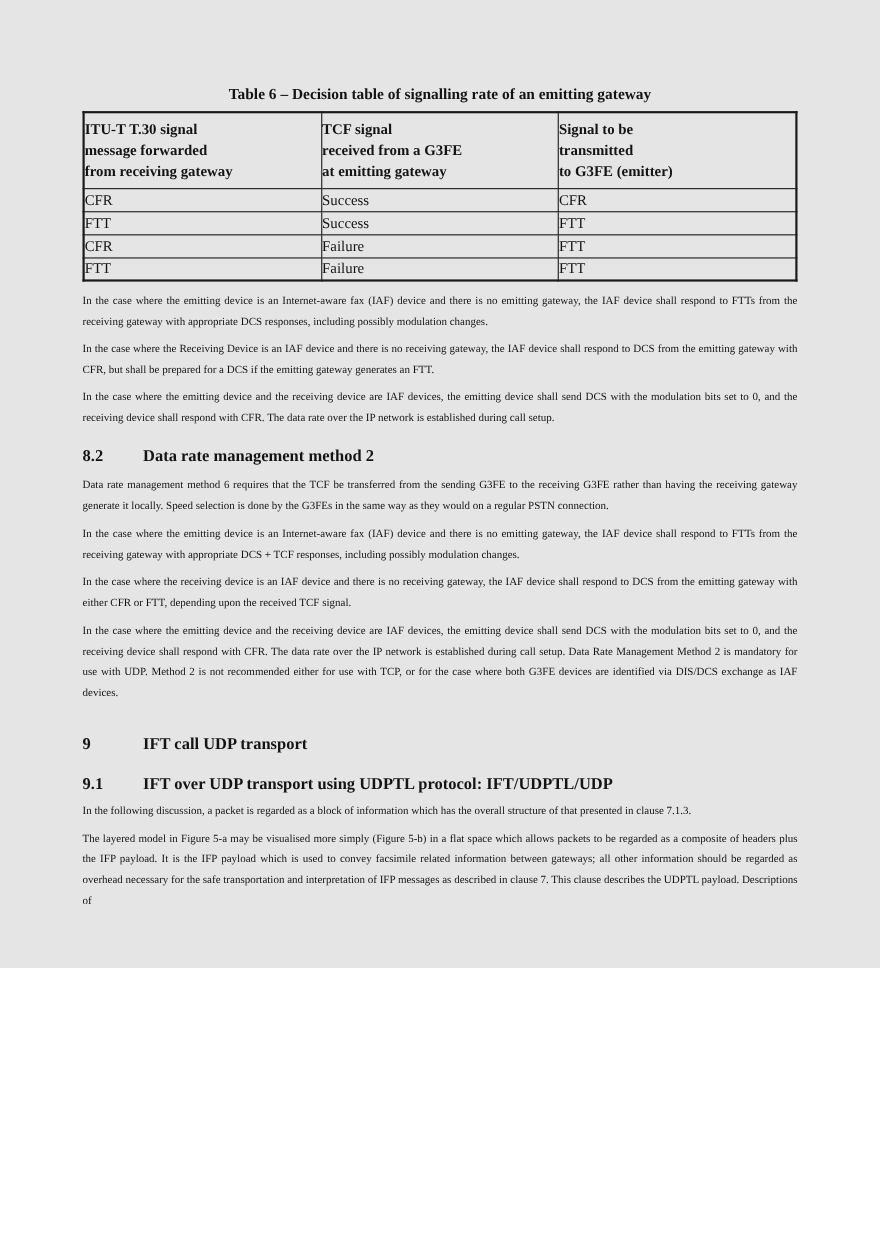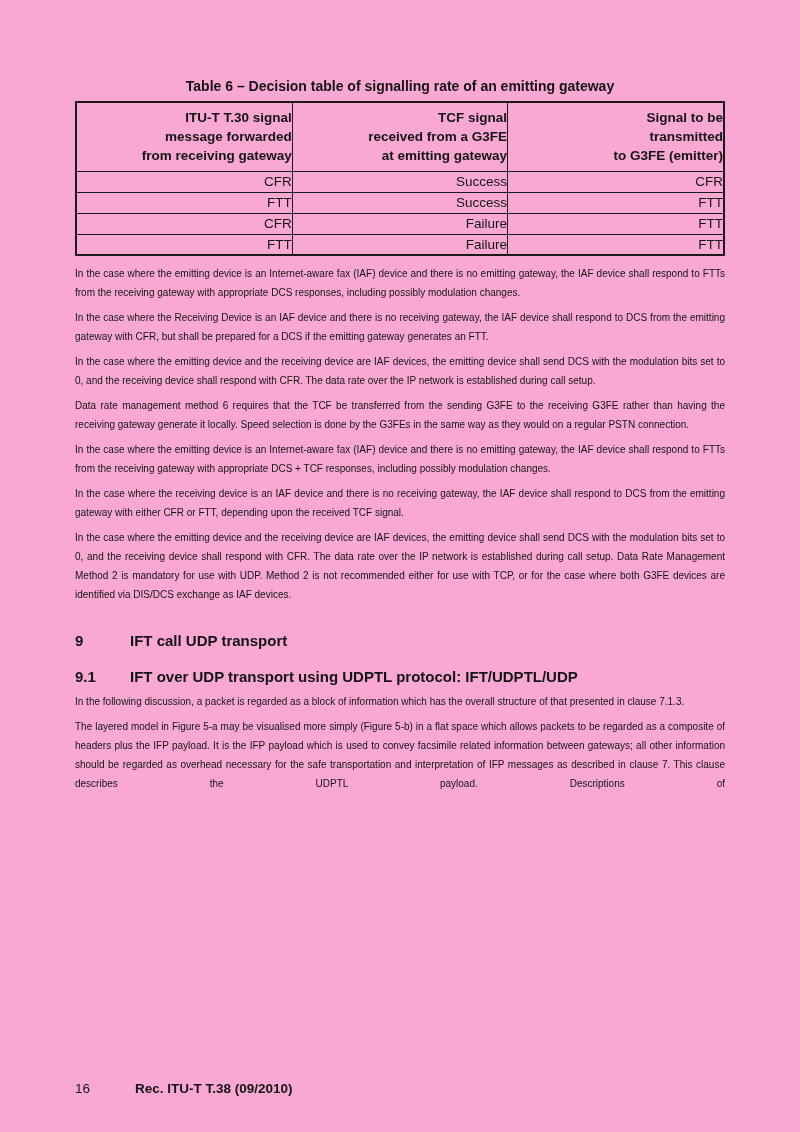--- a/index.html
+++ b/index.html
@@ -1,22 +1,22 @@
 <!DOCTYPE html>
 <html><head>
 <meta charset="utf-8">
 <style>
   * { margin: 0; padding: 0; box-sizing: border-box; }
   html, body { background: #ffffff; }
   .page {
     position: relative;
     width: 800px;
-    height: 1132px;
-    background: #f9a8d4;
-    font-family: Liberation Sans, sans-serif;
+    height: 880px;
+    background: #e5e5e5;
+    font-family: Liberation Serif, serif;
     color: #141414;
     overflow: hidden;
   }
   .content {
     position: absolute;
     left: 75px;
     top: 0;
     width: 650px;
     padding-top: 78px;
   }
@@ -28,21 +28,21 @@
     margin-bottom: 6px;
   }
   table.decision-table {
     width: 650px;
     border-collapse: collapse;
     border: 2px solid #1a1a1a;
   }
   table.decision-table th,
   table.decision-table td {
     border: 1px solid #1a1a1a;
-    text-align: right;
+    text-align: left;
     vertical-align: middle;
     padding: 0;
   }
   table.decision-table th {
     font-size: 13.5px;
     font-weight: bold;
     line-height: 19px;
     height: 69px;
     white-space: pre-line;
   }
@@ -133,20 +133,23 @@
           <td>Failure</td>
           <td>FTT</td>
         </tr>
       </tbody>
     </table>
 
     <p class="first-after-table">In the case where the emitting device is an Internet-aware fax (IAF) device and there is no emitting gateway, the IAF device shall respond to FTTs from the receiving gateway with appropriate DCS responses, including possibly modulation changes.</p>
     <p>In the case where the Receiving Device is an IAF device and there is no receiving gateway, the IAF device shall respond to DCS from the emitting gateway with CFR, but shall be prepared for a DCS if the emitting gateway generates an FTT.</p>
     <p>In the case where the emitting device and the receiving device are IAF devices, the emitting device shall send DCS with the modulation bits set to 0, and the receiving device shall respond with CFR. The data rate over the IP network is established during call setup.</p>
 
+    <div class="heading h-8-2">
+      <span class="h-num">8.2</span><span class="h-text">Data rate management method 2</span>
+    </div>
 
     <p>Data rate management method 6 requires that the TCF be transferred from the sending G3FE to the receiving G3FE rather than having the receiving gateway generate it locally. Speed selection is done by the G3FEs in the same way as they would on a regular PSTN connection.</p>
     <p>In the case where the emitting device is an Internet-aware fax (IAF) device and there is no emitting gateway, the IAF device shall respond to FTTs from the receiving gateway with appropriate DCS + TCF responses, including possibly modulation changes.</p>
     <p>In the case where the receiving device is an IAF device and there is no receiving gateway, the IAF device shall respond to DCS from the emitting gateway with either CFR or FTT, depending upon the received TCF signal.</p>
     <p>In the case where the emitting device and the receiving device are IAF devices, the emitting device shall send DCS with the modulation bits set to 0, and the receiving device shall respond with CFR. The data rate over the IP network is established during call setup. Data Rate Management Method 2 is mandatory for use with UDP. Method 2 is not recommended either for use with TCP, or for the case where both G3FE devices are identified via DIS/DCS exchange as IAF devices.</p>
 
     <div class="heading h-9">
       <span class="h-num">9</span><span class="h-text">IFT call UDP transport</span>
     </div>
 

